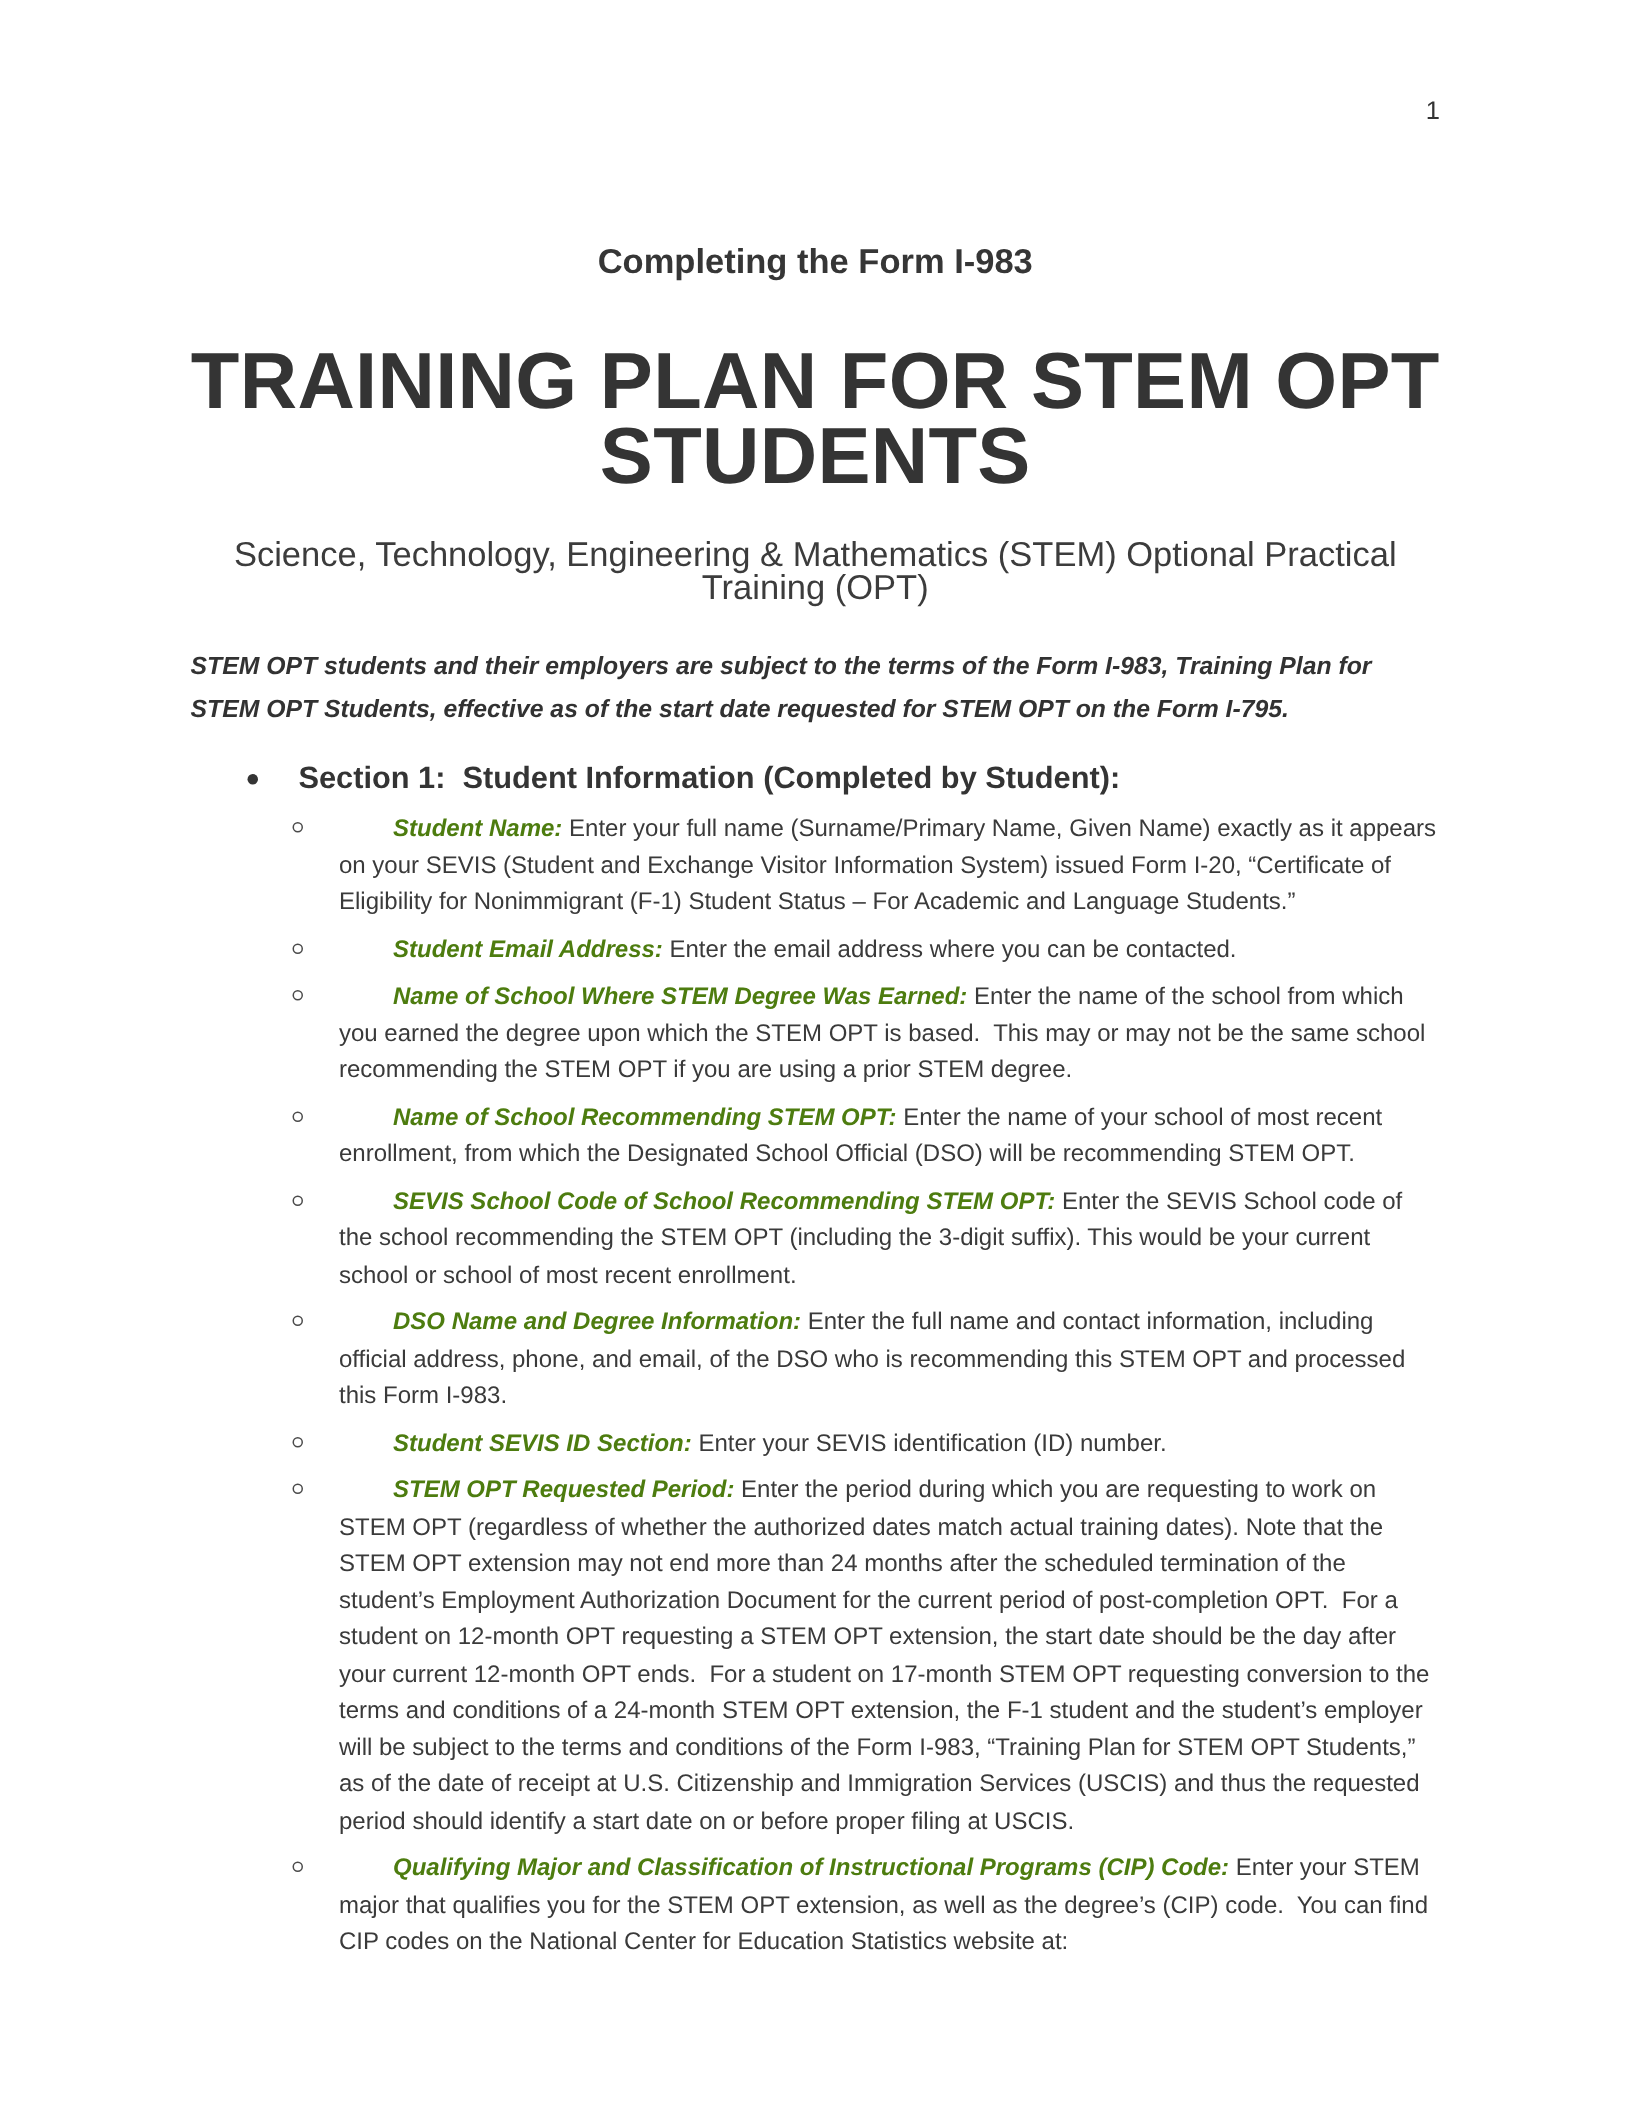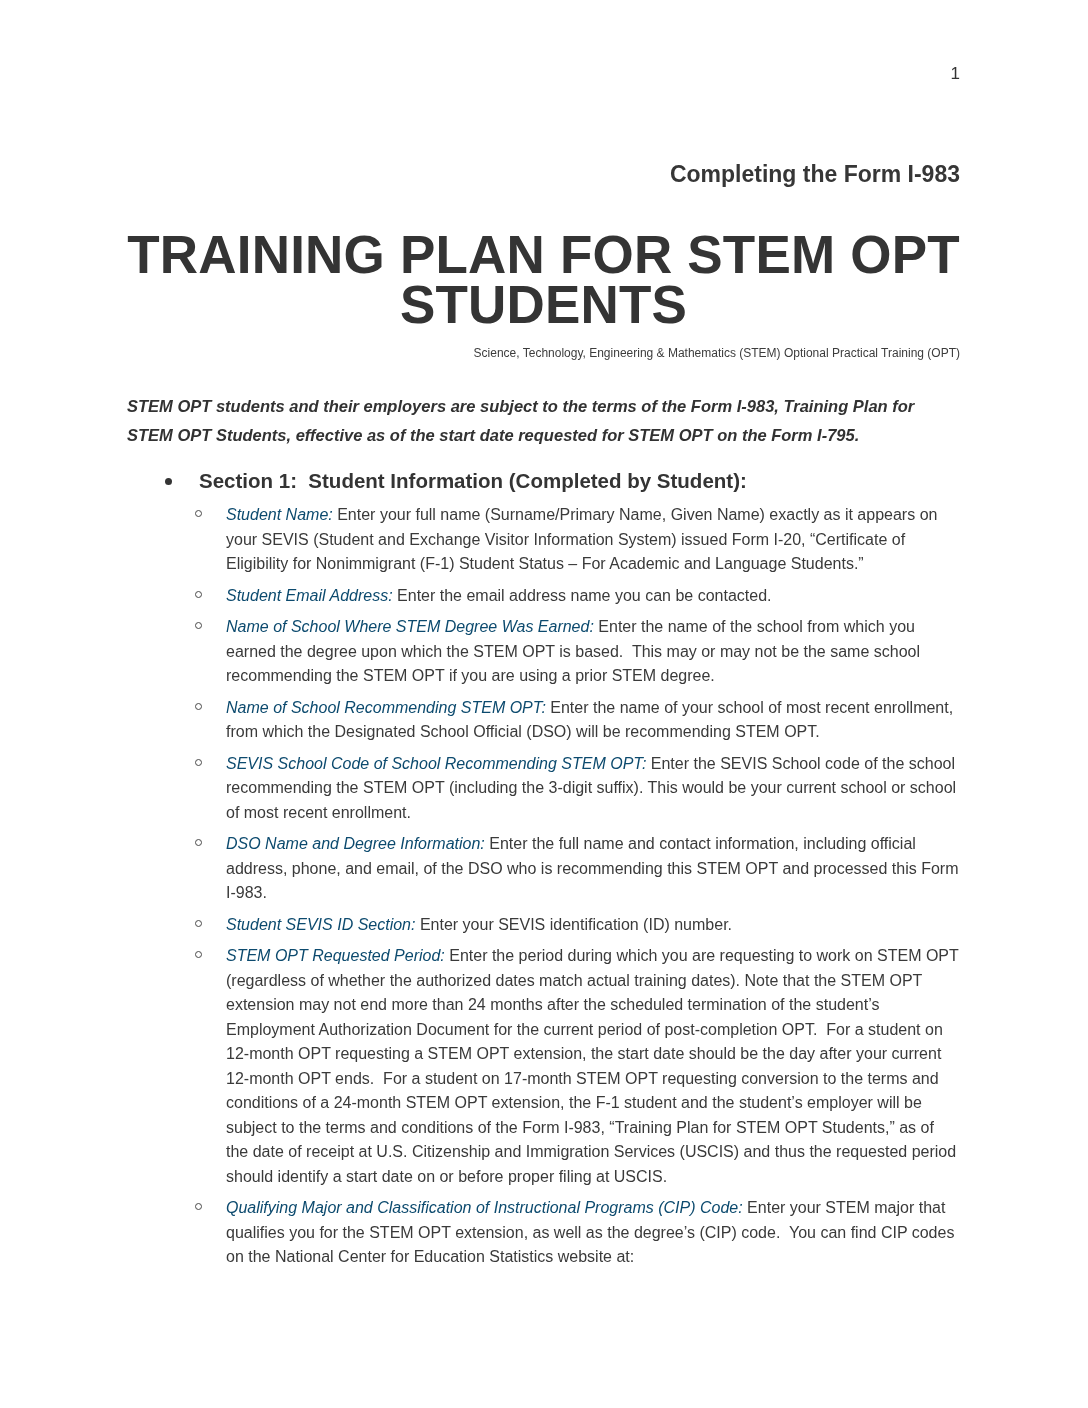--- a/index.html
+++ b/index.html
@@ -19,41 +19,41 @@
     overflow: hidden;
   }
   .page-number {
     text-align: right;
     font-size: 17px;
     line-height: 24px;
     color: #333333;
   }
   .doc-heading {
     margin: 74px 0 0 0;
-    text-align: right;
+    text-align: center;
     font-size: 23px;
     line-height: 28px;
     font-weight: 700;
     color: #363636;
     white-space: pre-wrap;
   }
   .doc-title {
     margin: 42px 0 0 0;
     text-align: center;
     font-size: 53px;
     line-height: 50px;
     font-weight: 700;
     letter-spacing: 0.2px;
     color: #343434;
     white-space: pre-wrap;
   }
   .doc-subtitle {
-    margin: 12px 0 0 0;
-    text-align: right;
-    font-size: 12px;
+    margin: 28px 0 0 0;
+    text-align: center;
+    font-size: 23px;
     line-height: 22px;
     font-weight: 400;
     color: #3c3c3c;
     white-space: pre-wrap;
   }
   .intro {
     margin: 28px 0 0 0;
     font-size: 16.5px;
     line-height: 28.5px;
     font-weight: 700;
@@ -100,24 +100,25 @@
     left: 68px;
     top: 7px;
     width: 7px;
     height: 7px;
     border: 1.4px solid #4a4a4a;
     border-radius: 50%;
     box-sizing: border-box;
     background: transparent;
   }
   .li-label {
-    font-weight: 400;
+    font-weight: 700;
     font-style: italic;
-    color: #0c4a6e;
+    color: #4d7c0f;
     white-space: pre-wrap;
+    margin-left: 36px;
   }
   .li-text {
     white-space: pre-wrap;
   }
 </style>
 </head>
 <body>
 
 <div class="page">
 
@@ -136,21 +137,21 @@
     <span class="heading-text">Section 1:  Student Information (Completed by Student):</span>
   </div>
 
   <ul class="items">
     <li>
       <span class="circle-bullet"></span>
       <span class="li-label">Student Name:</span> <span class="li-text">Enter your full name (Surname/Primary Name, Given Name) exactly as it appears on your SEVIS (Student and Exchange Visitor Information System) issued Form I-20, “Certificate of Eligibility for Nonimmigrant (F-1) Student Status – For Academic and Language Students.”</span>
     </li>
     <li>
       <span class="circle-bullet"></span>
-      <span class="li-label">Student Email Address:</span> <span class="li-text">Enter the email address name you can be contacted.</span>
+      <span class="li-label">Student Email Address:</span> <span class="li-text">Enter the email address where you can be contacted.</span>
     </li>
     <li>
       <span class="circle-bullet"></span>
       <span class="li-label">Name of School Where STEM Degree Was Earned:</span> <span class="li-text">Enter the name of the school from which you earned the degree upon which the STEM OPT is based.  This may or may not be the same school recommending the STEM OPT if you are using a prior STEM degree.</span>
     </li>
     <li>
       <span class="circle-bullet"></span>
       <span class="li-label">Name of School Recommending STEM OPT:</span> <span class="li-text">Enter the name of your school of most recent enrollment, from which the Designated School Official (DSO) will be recommending STEM OPT.</span>
     </li>
     <li>

